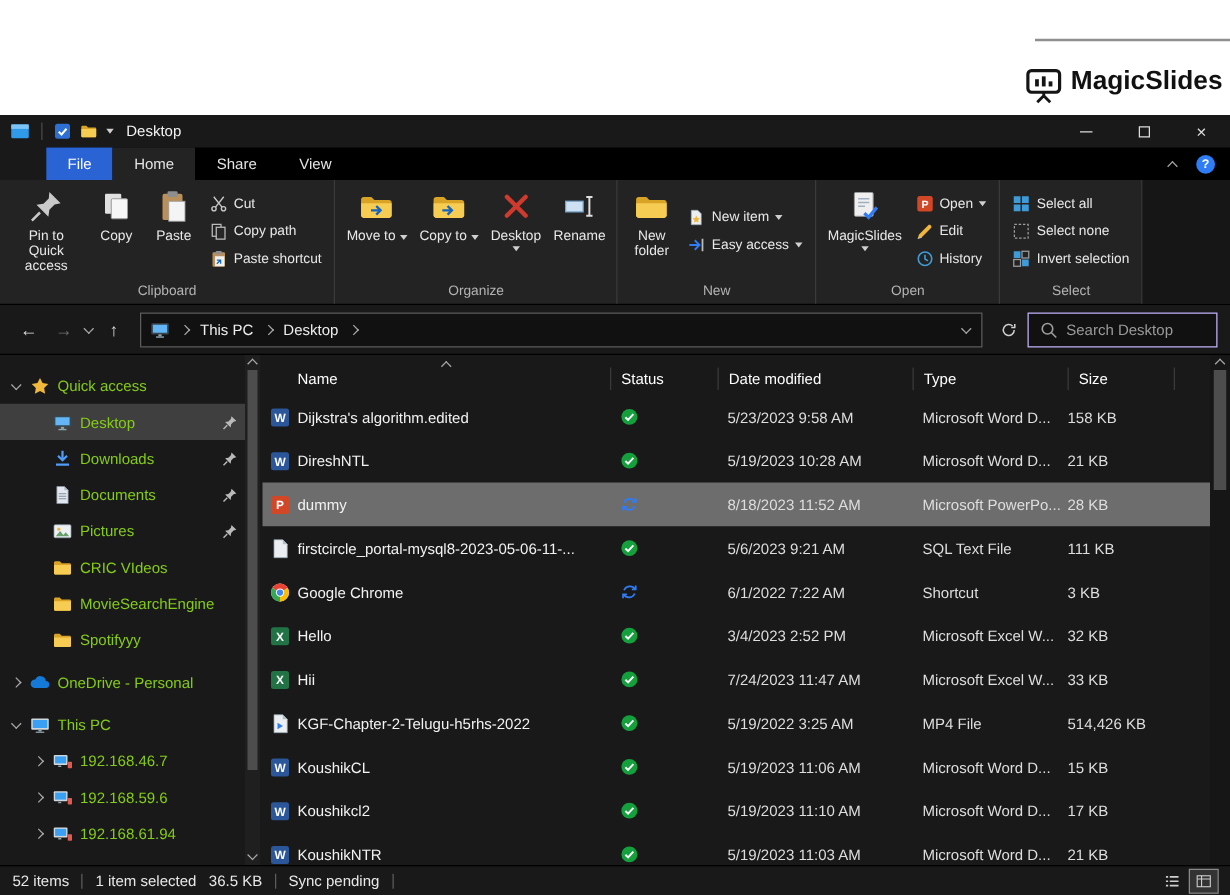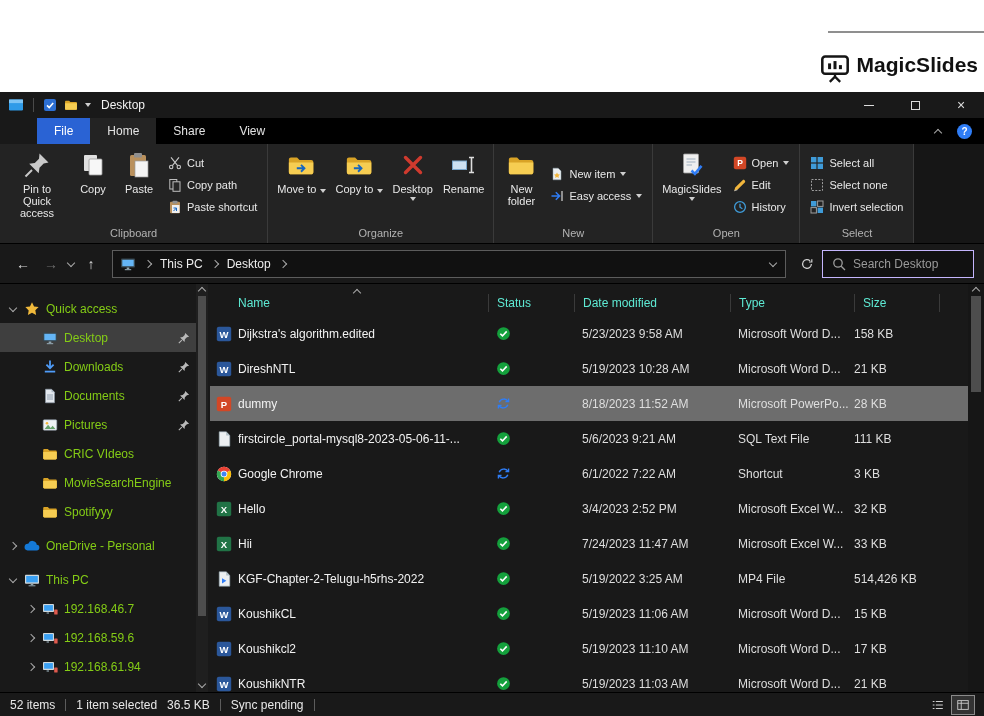--- a/index.html
+++ b/index.html
@@ -86,21 +86,21 @@
   .side-item.lvl1{padding-left:26px;}
   .side-item.gap{margin-top:5px;}
   .side-item.selected{background:#3f3f3f;}
   .side-label{flex:1;white-space:nowrap;overflow:hidden;color:#84cc16;}
   .sb-scroll{position:absolute;top:0;right:0;width:12px;height:100%;background:#1f1f1f;display:flex;flex-direction:column;align-items:center;}
   .sb-thumb{width:8px;height:320px;background:#4d4d4d;margin-top:2px;}
   .sb-scroll .down-arrow{margin-top:auto;margin-bottom:2px;}
 
   .filearea{flex:1;padding:6px 0 0 2px;min-width:0;overflow:hidden;}
   .fhead,.frow{display:grid;grid-template-columns:28px 250px 86px 156px 124px 86px;align-items:center;}
-  .fhead{height:26px;color:#5eead4;}
+  .fhead{height:26px;color:#ffffff;}
   .hcell{height:18px;display:flex;align-items:center;padding-left:8px;border-left:1px solid #3a3a3a;position:relative;}
   .hcell.first{border-left:none;}
   .hcell.namecell{border-left:none;padding-left:0;}
   .hcell.sizecell{border-right:1px solid #3a3a3a;}
   .sort-chev{position:absolute;left:46%;top:-6px;width:8px;height:8px;}
   .sort-chev::before{content:"";position:absolute;width:5px;height:5px;border-left:1.2px solid #a9a9a9;border-top:1.2px solid #a9a9a9;transform:rotate(45deg);left:1px;top:2px;}
   .frow{height:35px;}
   .frow.selected{background:#6d6d6d;}
   .frow .ic16{justify-self:center;}
   .fname{color:#f2f2f2;white-space:nowrap;overflow:hidden;padding-right:8px;}

